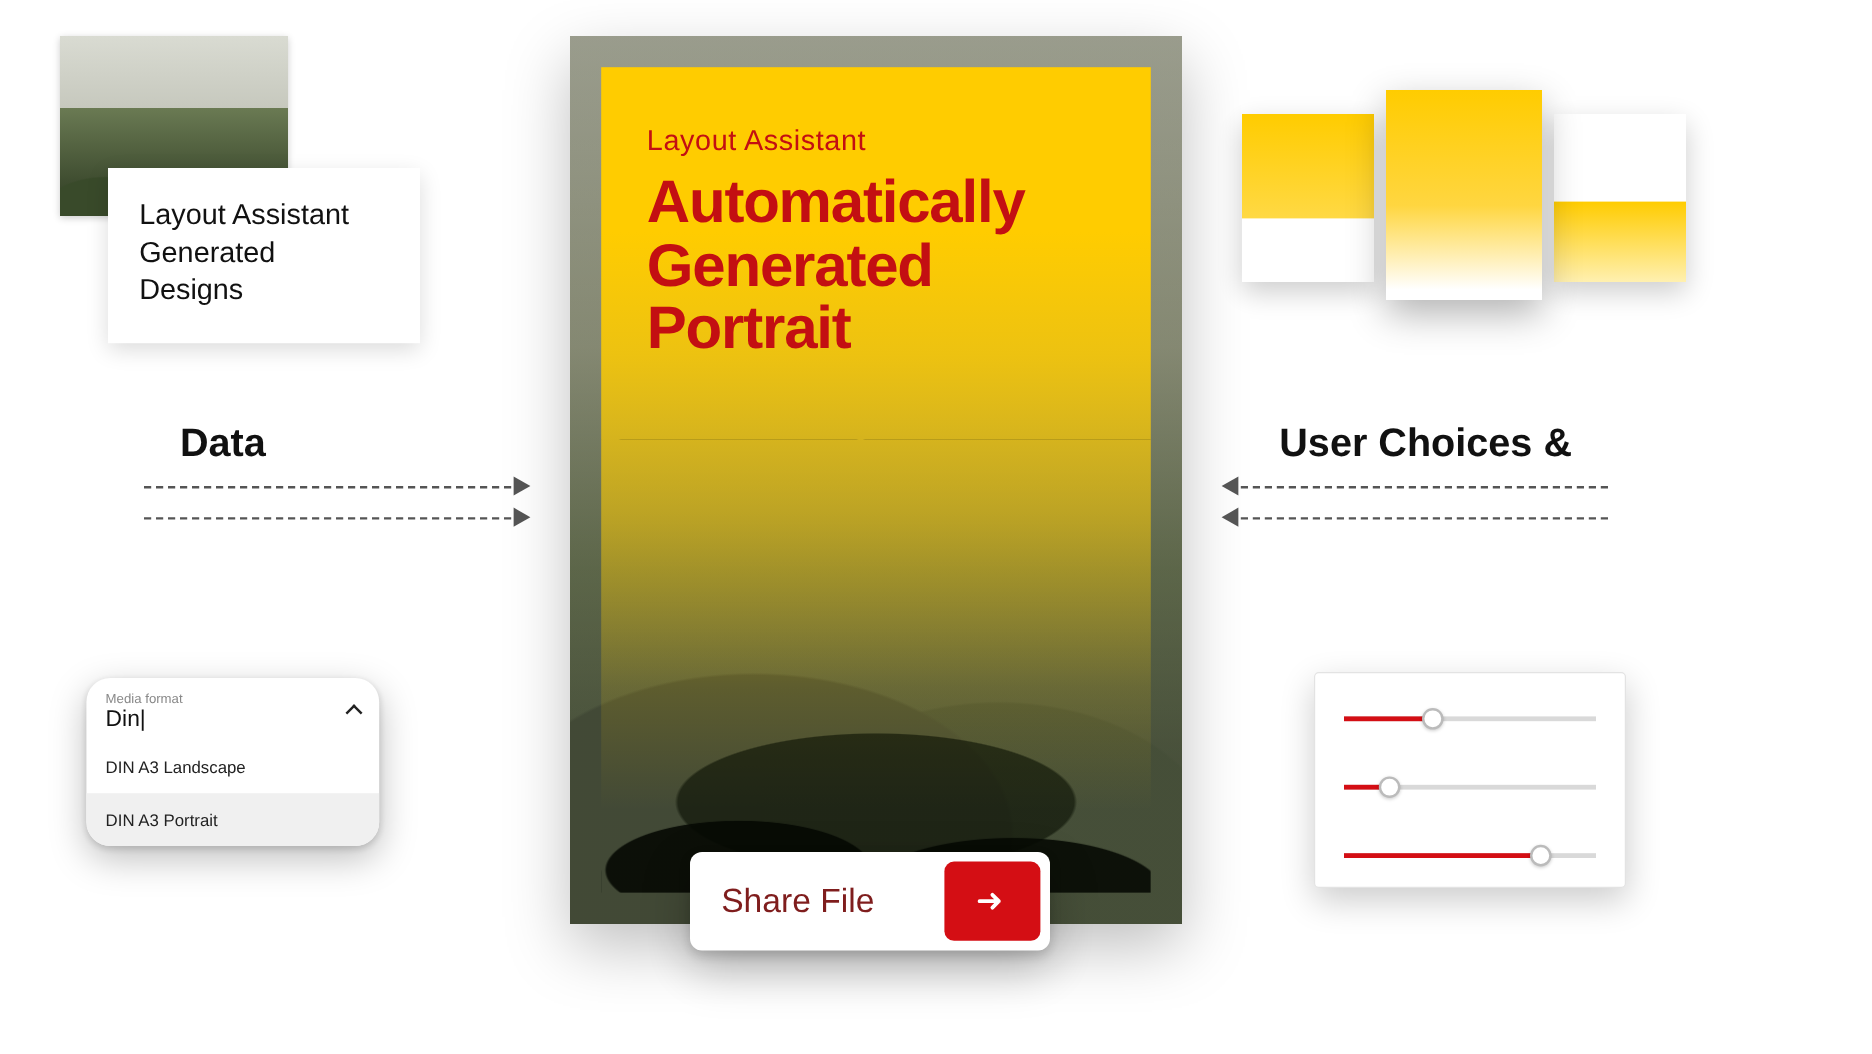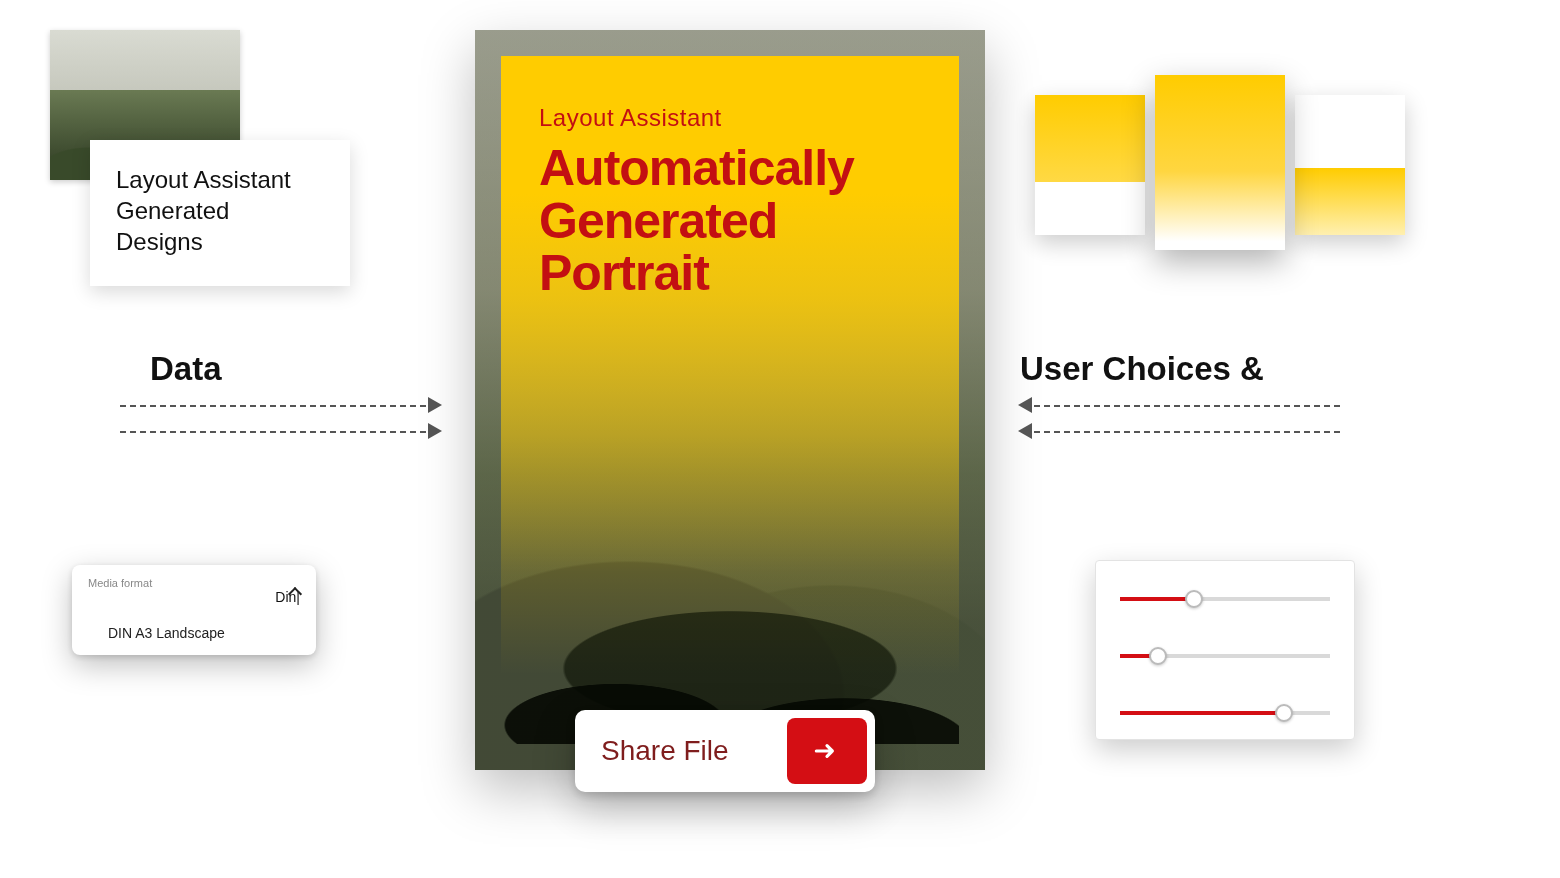--- a/index.html
+++ b/index.html
@@ -57,21 +57,21 @@
     top: 350px;
     width: 320px;
   }
   .arrow-label {
     font-size: 33px;
     font-weight: 600;
     color: #111;
     margin: 0 0 6px 30px;
   }
   .arrow-label.bottom { margin-top: 6px; margin-bottom: 0; }
-  .arrow-label.right { margin-right: 16px; margin-left: 0; }
+  .arrow-label.right { text-align: right; margin-right: 30px; margin-left: 0; }
   .dashed-arrow {
     height: 22px;
     position: relative;
   }
   .dashed-arrow .line {
     position: absolute;
     top: 50%;
     left: 0; right: 14px;
     height: 0;
     border-top: 2px dashed #555;
@@ -92,56 +92,54 @@
     border-right: 14px solid #555;
   }
 
   
   .dropdown-card {
     position: absolute;
     left: 72px;
     top: 565px;
     width: 244px;
     background: #fff;
-    border-radius: 8px;
+    border-radius: 20px;
     box-shadow: 0 10px 30px rgba(0,0,0,.25), 0 2px 6px rgba(0,0,0,.15);
     font-size: 14px;
     color: #222;
     overflow: hidden;
   }
   .dropdown-card .header {
     padding: 12px 16px 6px;
     position: relative;
   }
   .dropdown-card .header .label {
     font-size: 11px;
     color: #888;
   }
   .dropdown-card .header .value {
-    font-size: 14px;
+    font-size: 19px;
     color: #111;
-    text-align: right;
   }
   .dropdown-card .header .chev {
     position: absolute;
     right: 14px; top: 24px;
     width: 12px; height: 12px;
   }
   .dropdown-card .header .chev::before {
     content: "";
     position: absolute;
     width: 8px; height: 8px;
     border-left: 2px solid #222;
     border-top: 2px solid #222;
     transform: rotate(45deg);
   }
   .dropdown-card .option {
     padding: 14px 16px;
     font-size: 14px;
-    margin-left: 20px;
   }
   .dropdown-card .option.selected {
     background: #f0f0f0;
   }
 
   
 
   .poster {
     position: absolute;
     left: 475px;
@@ -312,20 +310,21 @@
     </div>
 </div>
 
 <div class="dropdown-card">
   <div class="header">
     <div class="label">Media format</div>
     <div class="value">Din|</div>
     <div class="chev"></div>
   </div>
   <div class="option">DIN A3 Landscape</div>
+  <div class="option selected">DIN A3 Portrait</div>
 </div>
 
 <div class="poster">
   <div class="poster-inner">
     <div class="poster-kicker">Layout Assistant</div>
     <div class="poster-title" style="white-space:pre-line;">Automatically
 Generated
 Portrait</div>
     <div class="trees"></div>
   </div>

